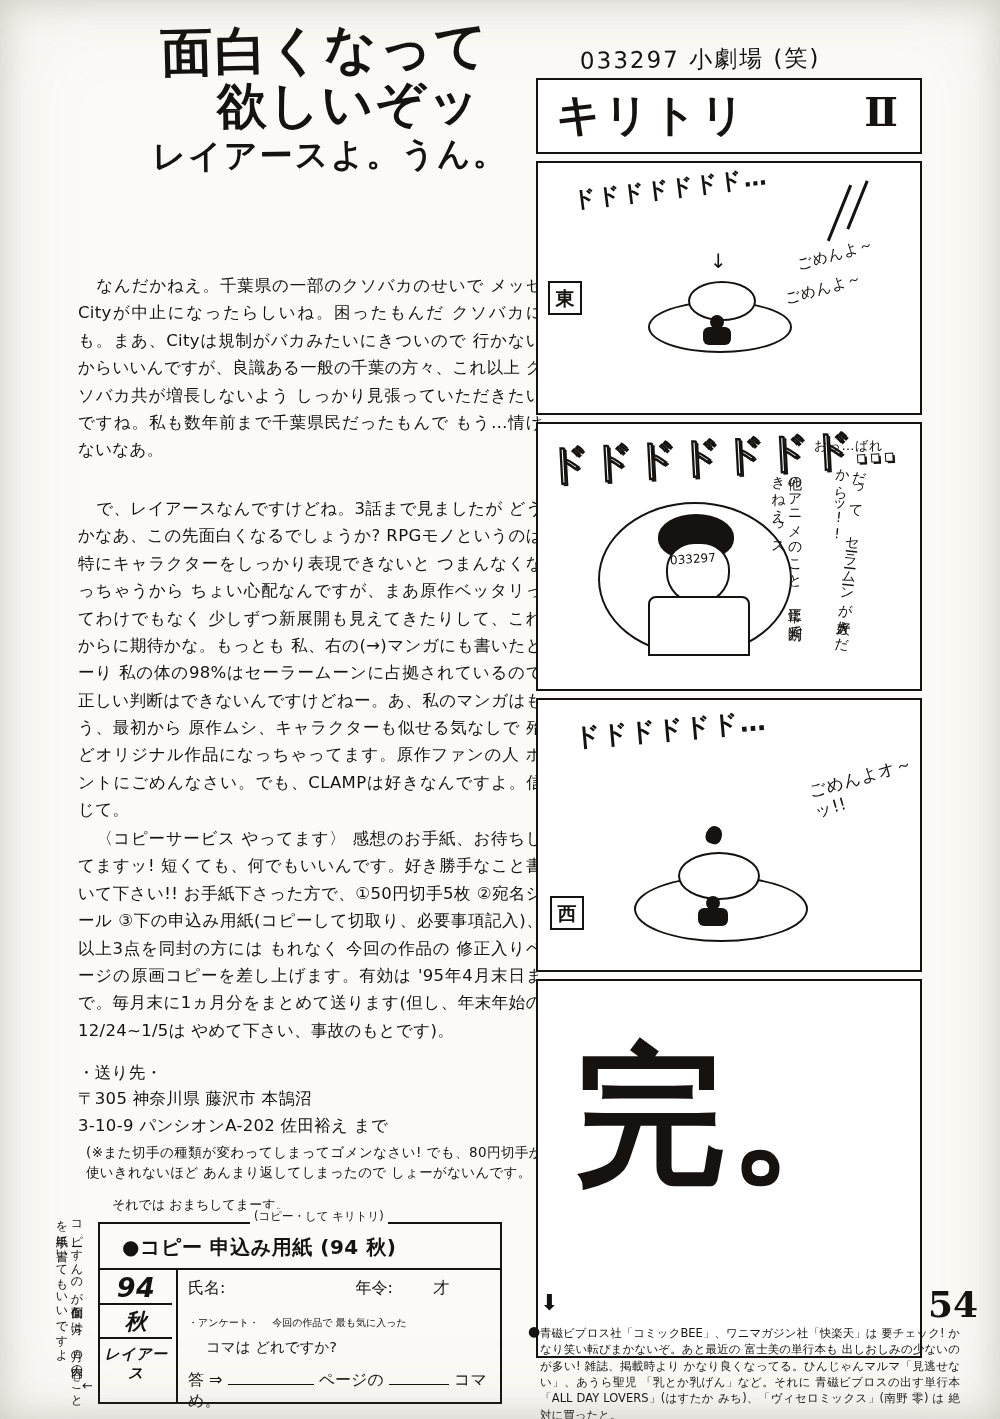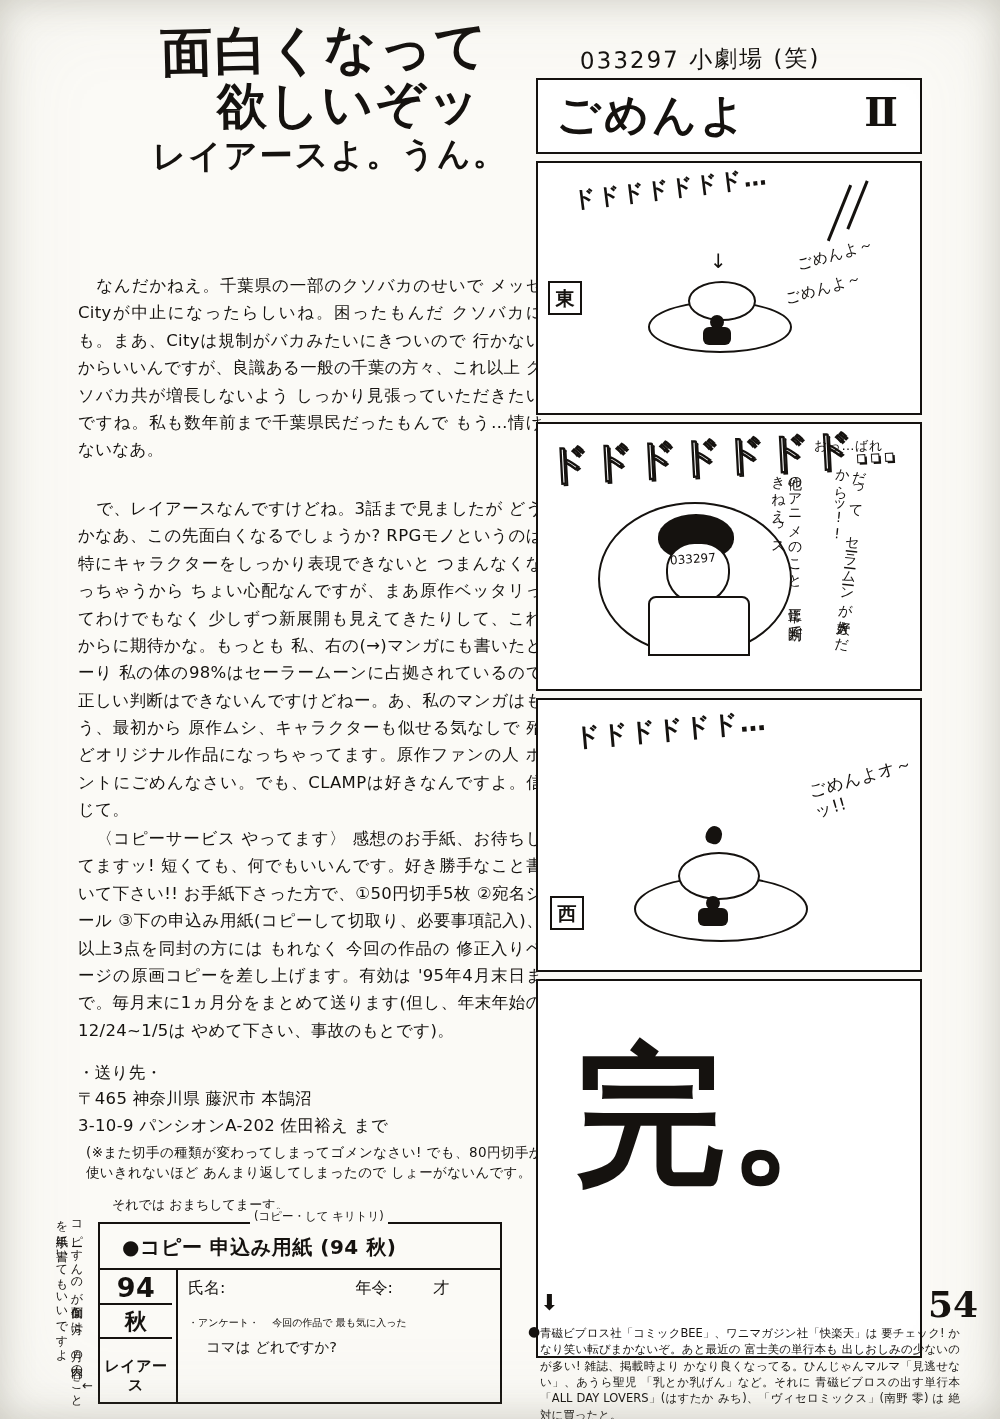--- a/index.html
+++ b/index.html
@@ -152,28 +152,29 @@
     width: 2px;
     background: #15120f;
   }
   .stamp-cell {
     position: absolute;
     left: 0;
     top: 44px;
     width: 72px;
     bottom: 0;
     text-align: center;
+    font-style: italic;
   }
   .stamp-cell div {
     font-weight: bold;
     letter-spacing: 0.5px;
   }
   .stamp-1 { font-size: 27px; padding-top: 4px; }
   .stamp-2 { font-size: 22px; padding-top: 2px; border-top: 2px solid #15120f; border-bottom: 2px solid #15120f; }
-  .stamp-3 { font-size: 15px; padding-top: 18px; }
+  .stamp-3 { font-size: 15px; padding-top: 6px; }
   .coupon-field {
     position: absolute;
     left: 88px;
     font-size: 16px;
   }
   .cf1 { top: 54px; }
   .cf2 { top: 92px; font-size: 10px; }
   .cf3 { top: 114px; font-size: 14.5px; padding-left: 18px;}
   .cf4 { top: 146px; font-size: 16px; }
   .cf4 .gap { display: inline-block; width: 86px; border-bottom: 1px solid #15120f; }
@@ -357,21 +358,21 @@
     <div class="para indent">なんだかねえ。千葉県の一部のクソバカのせいで メッセ Cityが中止になったらしいね。困ったもんだ クソバカにも。まあ、Cityは規制がバカみたいにきついので 行かないからいいんですが、良識ある一般の千葉の方々、これ以上 クソバカ共が増長しないよう しっかり見張っていただきたいですね。私も数年前まで千葉県民だったもんで もう…情けないなあ。</div>
   </div>
 
   <div class="body-text" id="para2">
     <div class="para indent">で、レイアースなんですけどね。3話まで見ましたが どうかなあ、この先面白くなるでしょうか? RPGモノというのは 特にキャラクターをしっかり表現できないと つまんなくなっちゃうから ちょい心配なんですが、まあ原作ベッタリってわけでもなく 少しずつ新展開も見えてきたりして、これからに期待かな。もっとも 私、右の(→)マンガにも書いたとーり 私の体の98%はセーラームーンに占拠されているので 正しい判断はできないんですけどねー。あ、私のマンガはもう、最初から 原作ムシ、キャラクターも似せる気なしで 殆どオリジナル作品になっちゃってます。原作ファンの人 ホントにごめんなさい。でも、CLAMPは好きなんですよ。信じて。</div>
   </div>
 
   <div class="body-text" id="para3">
     <div class="para indent">〈コピーサービス やってます〉 感想のお手紙、お待ちしてますッ! 短くても、何でもいいんです。好き勝手なこと書いて下さい!! お手紙下さった方で、①50円切手5枚 ②宛名シール ③下の申込み用紙(コピーして切取り、必要事項記入)、以上3点を同封の方には もれなく 今回の作品の 修正入りページの原画コピーを差し上げます。有効は '95年4月末日まで。毎月末に1ヵ月分をまとめて送ります(但し、年末年始の12/24~1/5は やめて下さい、事故のもとです)。</div>
     <div class="addr-line">・送り先・</div>
-    <div class="addr-line">〒465 神奈川県 藤沢市 本鵠沼</div>
+    <div class="addr-line">〒305 神奈川県 藤沢市 本鵠沼</div>
     <div class="addr-line">3-10-9 パンシオンA-202   佐田裕え  まで</div>
     <div class="note-paren">(※また切手の種類が変わってしまってゴメンなさい! でも、80円切手が 使いきれないほど あんまり返してしまったので しょーがないんです。</div>
   </div>
 
   <div class="closing">それでは  おまちしてまーす。</div>
 
   <div class="vnote">コピーすんのが面倒な方は 月の内容のことを手紙に書いてもいいですよ</div>
   <div class="vnote-arrow">←</div>
 
   <div class="coupon">
@@ -393,28 +394,35 @@
       <span style="display:inline-block;width:30px"></span>
       <span>才</span>
     </div>
 
     <div class="coupon-field cf2">
       <span>・アンケート・</span>
       <span style="padding-left:10px">今回の作品で 最も気に入った</span>
     </div>
     <div class="coupon-field cf3">コマは どれですか?</div>
 
+    <div class="coupon-field cf4">
+      <span>答 ⇒</span>
+      <span class="gap"></span>
+      <span>ページの</span>
+      <span class="gap" style="width:60px"></span>
+      <span>コマめ。</span>
+    </div>
   </div>
 
   <div class="comic-header">033297  小劇場 (笑)</div>
 
   <div class="comic">
 
     <div class="panel p1">
-      <span class="logo-text">ごめんよ</span>
+      <span class="logo-text">キリトリ</span>
       <span class="logo-ii">Ⅱ</span>
     </div>
 
     <div class="panel p2">
       <span class="sfx sfx-small" style="left:34px; top:10px; transform:rotate(-7deg);">ドドドドドドド…</span>
       <span class="dirbox" style="left:10px; top:118px;">東</span>
       <span class="cloud" style="left:110px; top:138px; width:140px; height:48px;"></span>
       <span class="cloud" style="left:150px; top:118px; width:64px; height:36px;"></span>
       <span class="arrow-down" style="left:172px; top:86px;">↓</span>
       <span class="blob" style="left:172px; top:152px; width:14px; height:14px; border-radius:50%;"></span>

